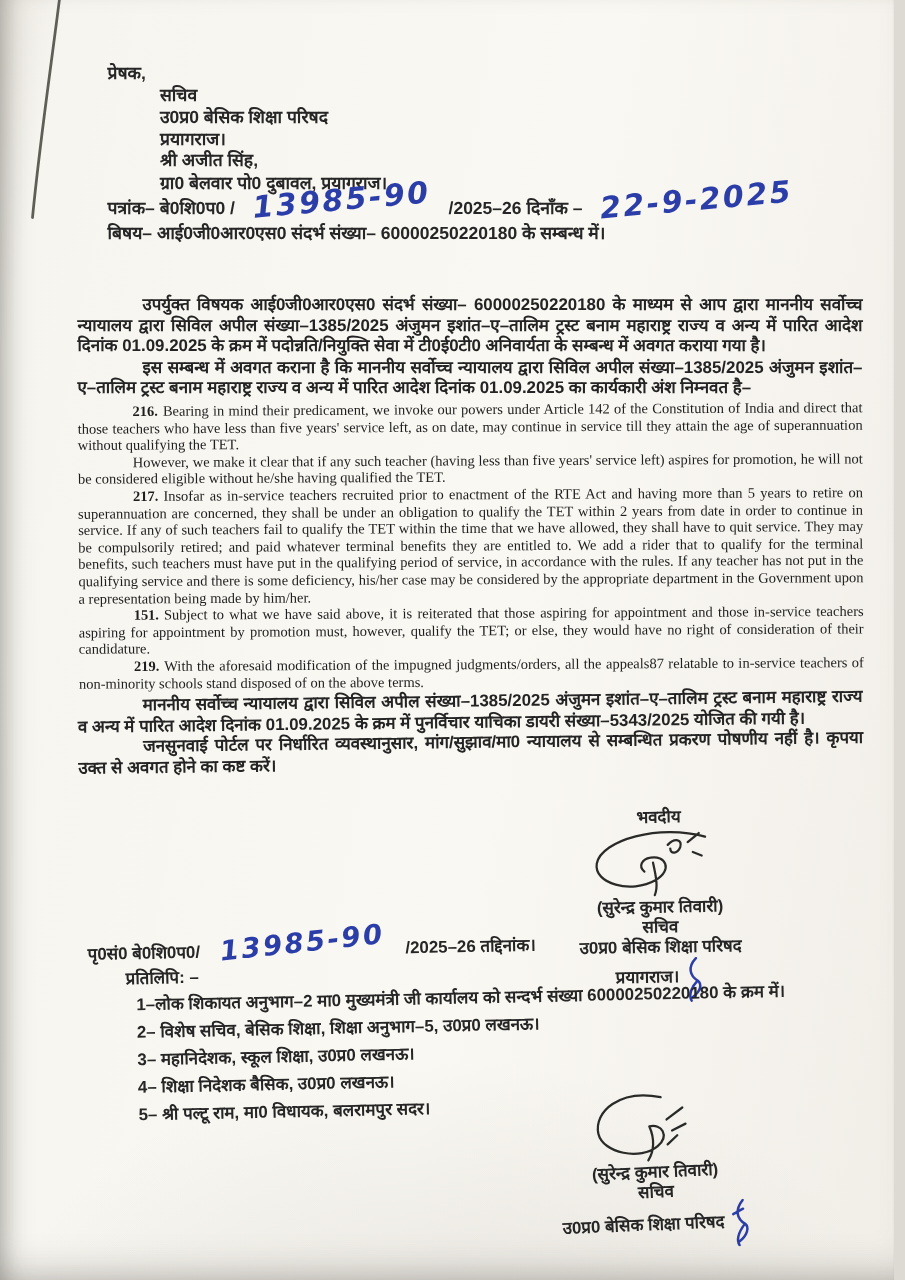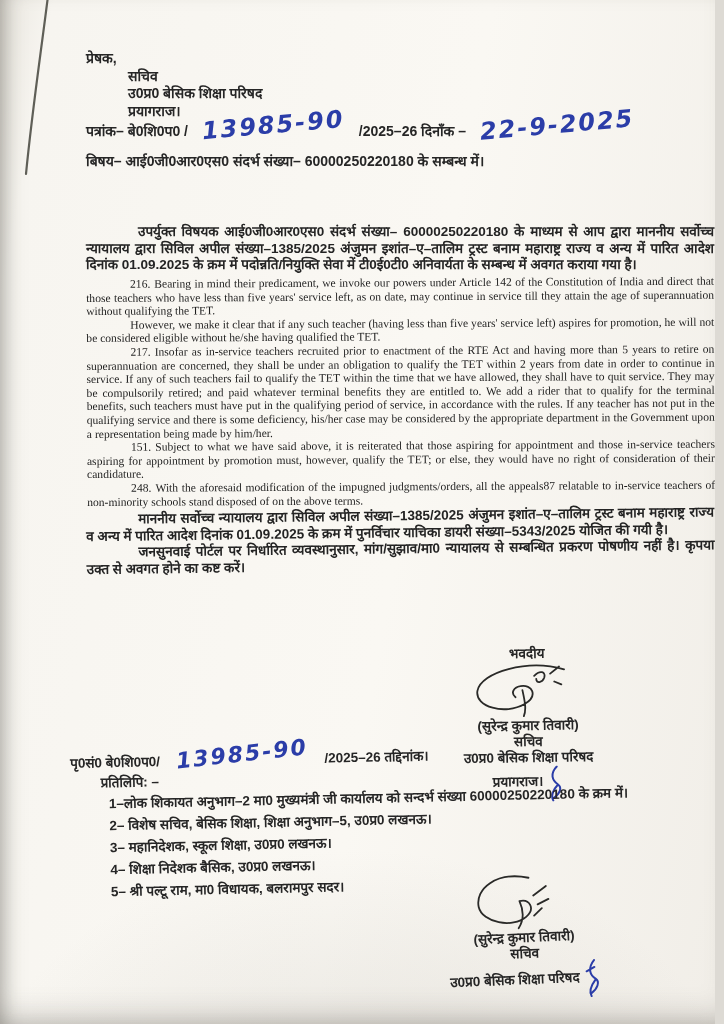--- a/index.html
+++ b/index.html
@@ -26,35 +26,35 @@
     letter-spacing:2px;
     line-height:10px;
     white-space:nowrap;
   }
   
   .hdr{position:absolute;left:86px;top:50px;width:604px;font-size:14px;font-weight:700;line-height:17.5px;}
   .ind{margin-left:42px;}
   .row{white-space:nowrap;}
   .refrow{margin-top:3px;}
   .refrow .hw{font-size:24px;margin:0 14px;}
-  .subj{margin-top:12px;}
+  .subj{margin-top:2px;}
   
-  .bodysec{position:absolute;left:62px;top:224px;width:628px;margin-left:24px;}
+  .bodysec{position:absolute;left:62px;top:236px;width:628px;}
   p.hi{
     margin:0;font-size:13.5px;font-weight:600;line-height:16.6px;
     text-align:justify;text-indent:52px;color:#242424;
   }
   .tilt1{transform:rotate(-0.7deg);transform-origin:left top;}
   .excerpt{margin:4px 0 3px 0;transform:rotate(-0.3deg);transform-origin:left top;}
   p.en{
     margin:0;font-family:"Liberation Serif","DejaVu Serif",serif;
     font-size:11.6px;line-height:13.6px;text-align:justify;text-indent:44px;
     color:#1e1e1e;font-weight:500;
   }
-  p.en .pnum{font-weight:400;}
+  p.en .pnum{font-weight:700;}
   p.en .pnum:not(:empty){margin-right:4px;}
   
   .sig{position:absolute;text-align:center;font-size:13.5px;font-weight:700;line-height:16px;}
   .sig1{left:444px;top:646px;width:168px;transform:rotate(-1deg);}
   .sig2{left:440px;top:872px;width:168px;transform:rotate(-2.5deg);}
   .scribble{display:block;margin:0 auto;}
   .flourish-wrap{white-space:nowrap;position:relative;}
   .flourish{vertical-align:-16px;margin-left:2px;}
   
   .endorse{position:absolute;left:70px;top:756px;width:624px;font-size:13.5px;font-weight:600;line-height:16px;transform:rotate(-1.2deg);transform-origin:left top;}
@@ -73,35 +73,40 @@
     <path d="M48 -4 C41 52 32 112 26 174" fill="none" stroke="#44443c" stroke-width="2.2" stroke-linecap="round" opacity="0.85"></path>
   </svg>
 
   <div class="hdr">
     <div class="row">प्रेषक,</div>
     <div class="ind">
       <div class="row">सचिव</div>
       <div class="row">उ0प्र0 बेसिक शिक्षा परिषद</div>
       <div class="row">प्रयागराज।</div>
     </div>
+    <div class="ind">
+      <div class="row">श्री अजीत सिंह,</div>
+      <div class="row">ग्रा0 बेलवार पो0 दुबावल, प्रयागराज।</div>
+    </div>
     <div class="row refrow">
       <span>पत्रांक– बे0शि0प0 /</span><span class="hw">13985-90</span><span>/2025–26 दिनाँक –</span><span class="hw">22-9-2025</span>
     </div>
     <div class="row subj">बिषय– आई0जी0आर0एस0 संदर्भ संख्या– 60000250220180  के सम्बन्ध में।</div>
   </div>
 
   <div class="bodysec">
     <p class="hi">उपर्युक्त विषयक आई0जी0आर0एस0 संदर्भ संख्या– 60000250220180 के माध्यम से आप द्वारा माननीय सर्वोच्च न्यायालय द्वारा सिविल अपील संख्या–1385/2025 अंजुमन इशांत–ए–तालिम ट्रस्ट बनाम महाराष्ट्र राज्य व अन्य में पारित आदेश दिनांक 01.09.2025 के क्रम में पदोन्नति/नियुक्ति सेवा में टी0ई0टी0 अनिवार्यता के सम्बन्ध में अवगत कराया गया है।</p>
+    <p class="hi">इस सम्बन्ध में अवगत कराना है कि माननीय सर्वोच्च न्यायालय द्वारा सिविल अपील संख्या–1385/2025 अंजुमन इशांत–ए–तालिम ट्रस्ट बनाम महाराष्ट्र राज्य व अन्य में पारित आदेश दिनांक 01.09.2025 का कार्यकारी अंश निम्नवत है–</p>
 
     <div class="excerpt">
       <p class="en"><span class="pnum">216.</span><span>Bearing in mind their predicament, we invoke our powers under Article 142 of the Constitution of India and direct that those teachers who have less than five years' service left, as on date, may continue in service till they attain the age of superannuation without qualifying the TET.</span></p>
       <p class="en"><span class="pnum"></span><span>However, we make it clear that if any such teacher (having less than five years' service left) aspires for promotion, he will not be considered eligible without he/she having qualified the TET.</span></p>
       <p class="en"><span class="pnum">217.</span><span>Insofar as in-service teachers recruited prior to enactment of the RTE Act and having more than 5 years to retire on superannuation are concerned, they shall be under an obligation to qualify the TET within 2 years from date in order to continue in service. If any of such teachers fail to qualify the TET within the time that we have allowed, they shall have to quit service. They may be compulsorily retired; and paid whatever terminal benefits they are entitled to. We add a rider that to qualify for the terminal benefits, such teachers must have put in the qualifying period of service, in accordance with the rules. If any teacher has not put in the qualifying service and there is some deficiency, his/her case may be considered by the appropriate department in the Government upon a representation being made by him/her.</span></p>
       <p class="en"><span class="pnum">151.</span><span>Subject to what we have said above, it is reiterated that those aspiring for appointment and those in-service teachers aspiring for appointment by promotion must, however, qualify the TET; or else, they would have no right of consideration of their candidature.</span></p>
-      <p class="en"><span class="pnum">248.</span><span>With the aforesaid modification of the impugned judgments/orders, all the appeals87 relatable to in-service teachers of non-minority schools stand disposed of on the above terms.</span></p>
+      <p class="en"><span class="pnum">219.</span><span>With the aforesaid modification of the impugned judgments/orders, all the appeals87 relatable to in-service teachers of non-minority schools stand disposed of on the above terms.</span></p>
     </div>
 
     <div class="tilt1">
       <p class="hi">माननीय सर्वोच्च न्यायालय द्वारा सिविल अपील संख्या–1385/2025 अंजुमन इशांत–ए–तालिम ट्रस्ट बनाम महाराष्ट्र राज्य व अन्य में पारित आदेश दिनांक 01.09.2025 के क्रम में पुनर्विचार याचिका डायरी संख्या–5343/2025 योजित की गयी है।</p>
       <p class="hi">जनसुनवाई पोर्टल पर निर्धारित व्यवस्थानुसार, मांग/सुझाव/मा0 न्यायालय से सम्बन्धित प्रकरण पोषणीय नहीं है। कृपया उक्त से अवगत होने का कष्ट करें।</p>
     </div>
   </div>
 
   <div class="sig sig1">
     <div>भवदीय</div>

